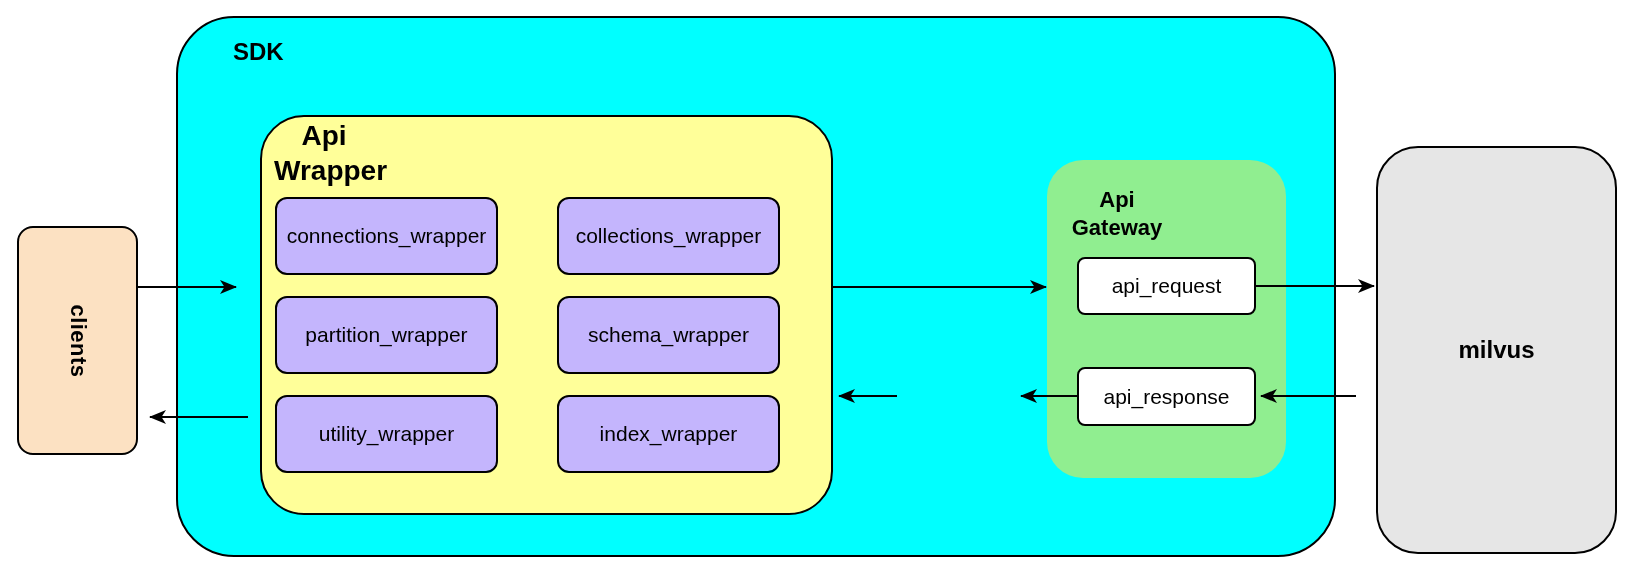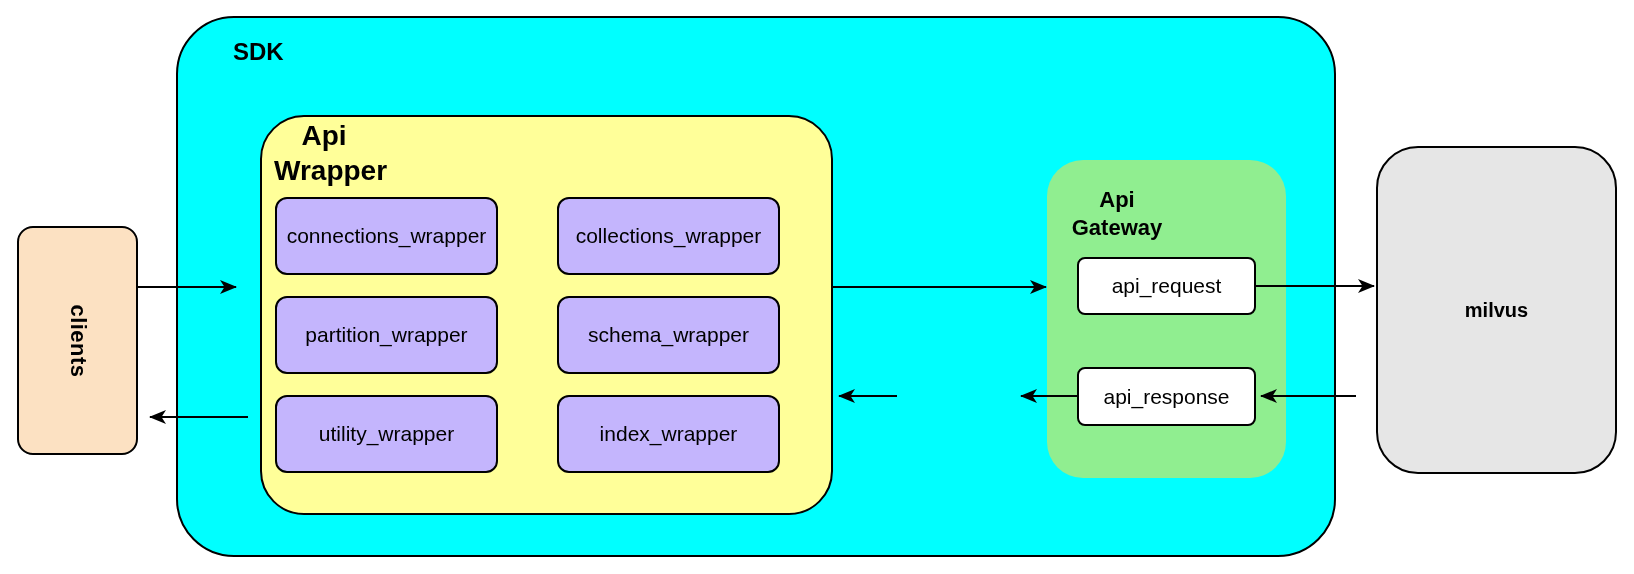--- a/index.html
+++ b/index.html
@@ -61,23 +61,23 @@
   .api-request{
     left:1077px;top:257px;width:179px;height:58px;
     border-radius:8px;font-size:21px;
   }
   .api-response{
     left:1077px;top:367px;width:179px;height:59px;
     border-radius:8px;font-size:21px;
   }
 
   .milvus{
-    left:1376px;top:146px;width:241px;height:328px;
+    left:1376px;top:146px;width:241px;height:408px;
     background:var(--gray,#e6e6e6);border:2px solid #000;border-radius:42px;
-    font-weight:bold;font-size:20px;
+    font-weight:bold;font-size:24px;
   }
 
   .edges-layer{
     position:absolute;left:0;top:0;width:1634px;height:574px;
     pointer-events:none;
   }
 </style>
 </head>
 <body>
 

